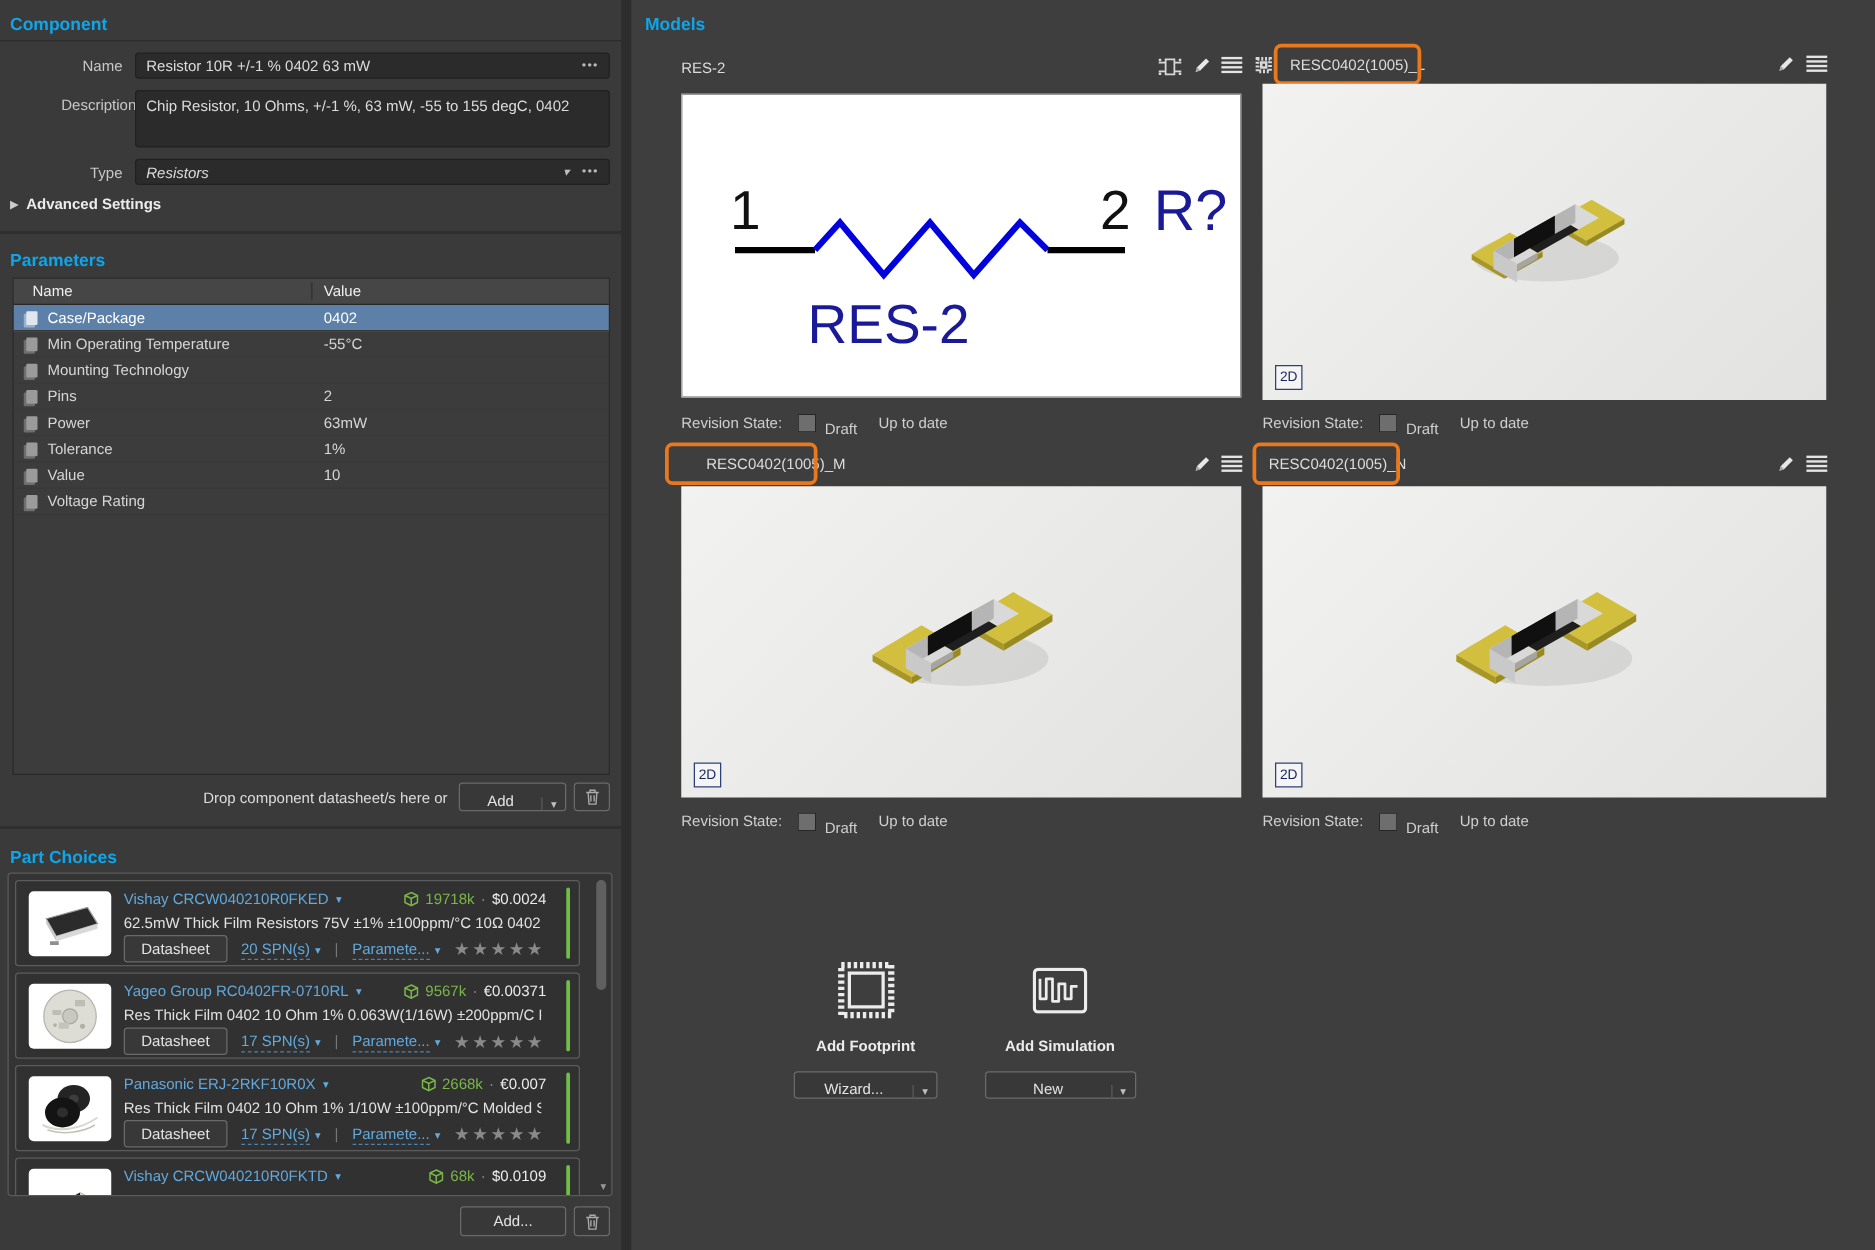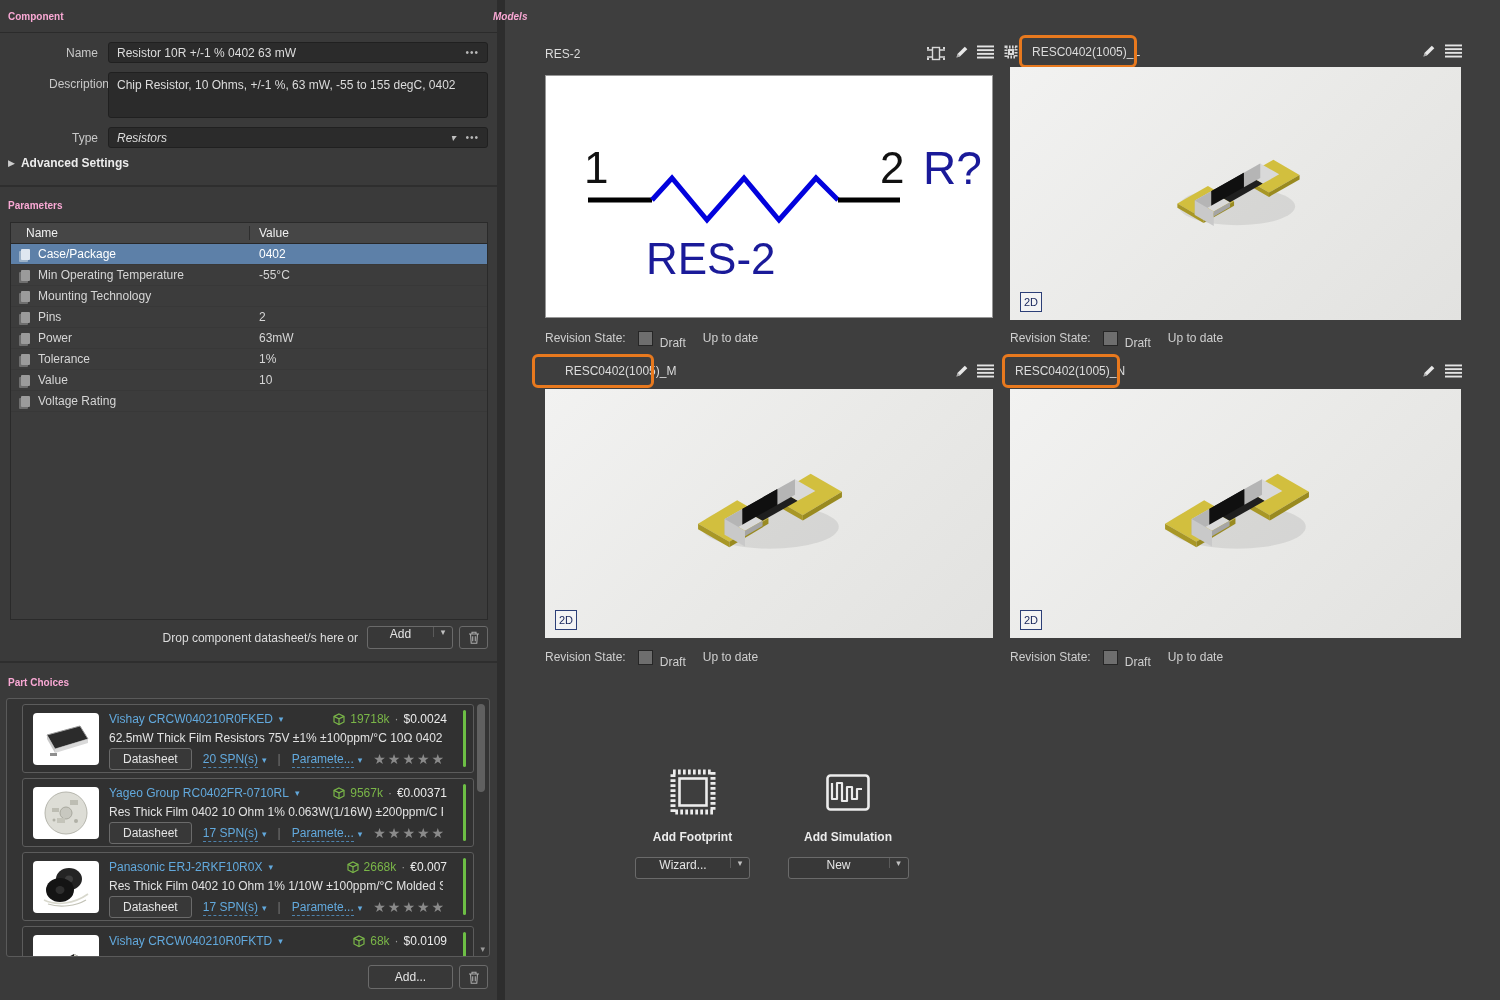--- a/index.html
+++ b/index.html
@@ -1,46 +1,46 @@
 <!DOCTYPE html>
 <html><head>
 <meta charset="utf-8">
 <style>
   html,body{margin:0;padding:0;background:#2d2d2d;}
   #app{position:relative;width:1500px;height:1000px;background:#3e3e3e;overflow:hidden;
        font-family:"Liberation Sans",sans-serif;font-size:12px;color:#d6d6d6;}
   .abs{position:absolute;}
-  .sec-title{position:absolute;color:#f9a8d4;font-size:10px;font-weight:bold;}
+  .sec-title{position:absolute;color:#0ea5e9;font-size:14px;font-weight:bold;}
   .lbl{position:absolute;color:#c8c8c8;text-align:right;}
   .field{position:absolute;background:#2b2b2b;border:1px solid #202020;border-radius:3px;
          color:#dcdcdc;display:flex;align-items:center;padding:0 8px;box-sizing:border-box;}
   .more{color:#b8b8b8;font-size:10px;letter-spacing:1px;cursor:pointer;}
   .dd{color:#c0c0c0;font-size:10px;margin-right:10px;cursor:pointer;}
   .hline{position:absolute;background:#2b2b2b;height:1px;}
   .band{position:absolute;background:#2e2e2e;height:2px;}
   .btn{background:#383838;border:1px solid #6a6a6a;border-radius:3px;color:#e4e4e4;
        display:flex;align-items:center;justify-content:center;cursor:pointer;box-sizing:border-box;}
-  .split{display:flex;align-items:flex-start;padding:0;}
+  .split{display:flex;align-items:flex-end;padding:0;}
   .split .main{flex:1;display:flex;align-items:center;justify-content:center;}
   .split .arr{width:18px;border-left:1px solid #5a5a5a;display:flex;align-items:center;justify-content:center;color:#c0c0c0;font-size:9px;}
   
   .ptable{position:absolute;background:#3c3c3c;border:1px solid #2a2a2a;box-sizing:border-box;}
   .phead{height:20px;background:#464646;border-bottom:1px solid #282828;display:flex;align-items:center;color:#f0f0f0;position:relative;}
   .phead .cname{padding-left:15px;width:223px;}
   .phead .cvalue{padding-left:10px;}
   .coldiv{position:absolute;left:238px;top:3px;height:14px;width:1px;background:#2e2e2e;}
   .prow{height:20px;display:flex;align-items:center;border-bottom:1px solid #383838;cursor:default;}
   .prow.sel{background:#5d80a8;color:#fff;}
   .pname{width:238px;display:flex;align-items:center;padding-left:10px;box-sizing:border-box;}
   .docic{width:9px;height:11px;background:#9b9b9b;border-radius:1px;margin-right:8px;box-shadow:-2px 2px 0 #6e6e6e;flex:none;}
   .prow.sel .docic{background:#dfe7f0;box-shadow:-2px 2px 0 #9db2c8;}
   .pval{padding-left:10px;}
   
   .plist{position:absolute;background:#343434;border:1px solid #5a5a5a;border-radius:3px;box-sizing:border-box;overflow:hidden;}
-  .entry{position:absolute;left:5px;width:452px;height:69px;background:#313131;border:1px solid #5c5c5c;border-radius:3px;box-sizing:border-box;margin-left:10px;}
+  .entry{position:absolute;left:5px;width:452px;height:69px;background:#313131;border:1px solid #5c5c5c;border-radius:3px;box-sizing:border-box;}
   .thumb{position:absolute;left:10px;top:8px;width:66px;height:52px;background:#fff;border-radius:4px;display:flex;align-items:center;justify-content:center;overflow:hidden;}
   .mfgrow{position:absolute;left:86px;top:7px;display:flex;align-items:center;gap:6px;}
   .mfg{color:#62a9dd;cursor:pointer;}
   .mfg-dd{color:#62a9dd;font-size:9px;cursor:pointer;}
   .stockline{position:absolute;right:26px;top:7px;display:flex;align-items:center;gap:5px;}
   .stock{color:#7ab648;}
   .dot{color:#9a9a9a;}
   .price{color:#ececec;}
   .edesc{position:absolute;left:86px;top:26px;right:30px;color:#e2e2e2;white-space:nowrap;overflow:hidden;}
   .erow3{position:absolute;left:86px;top:43px;display:flex;align-items:center;gap:11px;}
@@ -324,21 +324,21 @@
     <div class="sarrow">▾</div>
   </div>
 
   <div class="btn" style="position:absolute;left:368px;top:965px;width:85px;height:24px;">Add...</div>
   <div class="btn trash" style="position:absolute;left:459px;top:965px;width:29px;height:24px;">
     <svg width="12" height="13" viewBox="0 0 12 13">
         <path d="M1 3h10M4 3V1.2h4V3M2.5 3l.7 9.3h5.6L9.5 3M4.7 5.2v5M7.3 5.2v5" stroke="#aaaaaa" stroke-width="1.1" fill="none"></path>
       </svg>
   </div>
 
-  <div class="sec-title" style="left:493px;top:11px;font-style:italic;">Models</div>
+  <div class="sec-title" style="left:516px;top:11px;">Models</div>
 
   <div class="mtitle" style="left:545px;top:47px;">RES-2</div>
   <div class="hic" style="left:926px;top:45px;width:20px;height:16px;">
     <svg width="20" height="15" viewBox="0 0 20 15">
         <rect x="6.5" y="1.5" width="7" height="12" fill="none" stroke="#d8d8d8" stroke-width="1.4"></rect>
         <path d="M1 4h5.5M1 11h5.5M13.5 4H19M13.5 11H19" stroke="#d8d8d8" stroke-width="1.4"></path>
         <rect x="1" y="1" width="2" height="2" fill="#d8d8d8"></rect>
         <rect x="1" y="12" width="2" height="2" fill="#d8d8d8"></rect>
         <rect x="17" y="1" width="2" height="2" fill="#d8d8d8"></rect>
         <rect x="17" y="12" width="2" height="2" fill="#d8d8d8"></rect>

